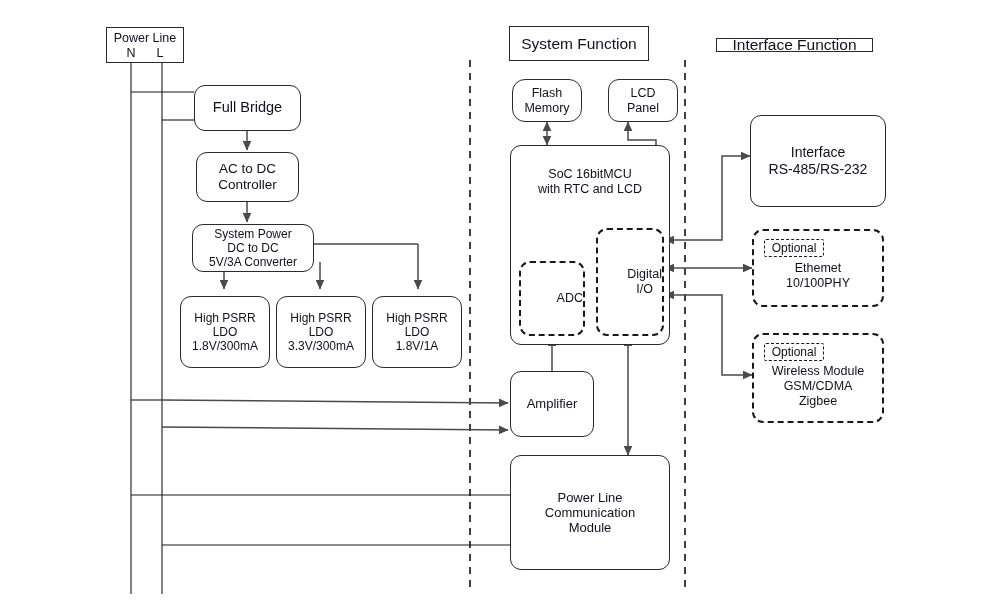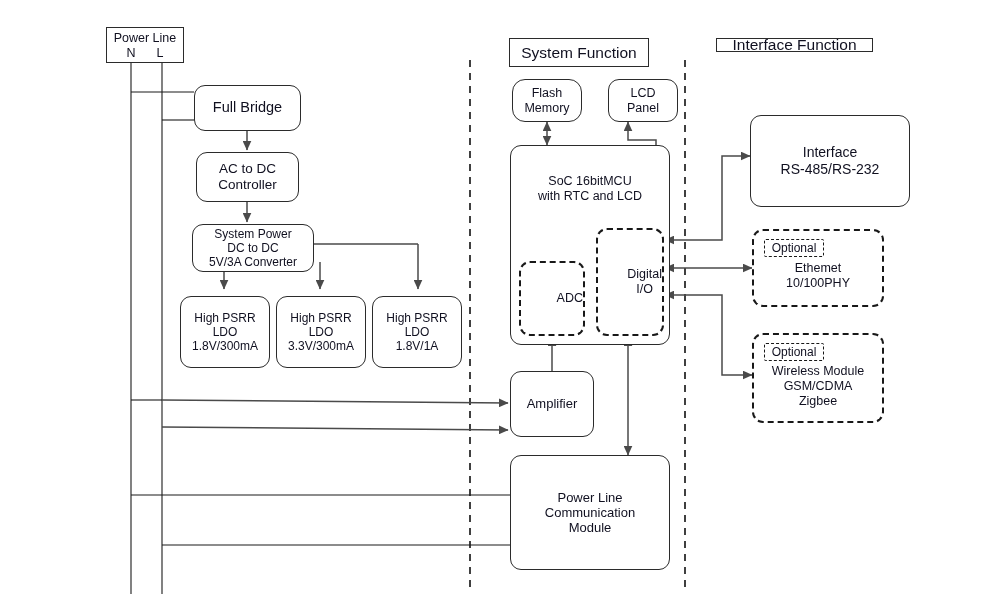--- a/index.html
+++ b/index.html
@@ -85,21 +85,21 @@
   </svg>
 
   <div class="plabel" style="left:106px;top:27px;width:78px;height:36px;">
     <span class="t">Power Line</span>
     <span class="nl">
       <span>N</span>
       <span>L</span>
     </span>
   </div>
 
-  <div class="sect" style="left:509px;top:38px;width:140px;height:29px;">
+  <div class="sect" style="left:509px;top:26px;width:140px;height:35px;">
     <span>System Function</span>
   </div>
   <div class="sect" style="left:716px;top:38px;width:157px;height:14px;">
     <span>Interface Function</span>
   </div>
 
   <div class="blk solid" style="left:194px;top:85px;width:107px;height:46px;font-size:14.5px;">
     <span>Full Bridge</span>
   </div>
 
@@ -150,21 +150,21 @@
   </div>
 
   <div class="blk solid" style="left:594px;top:79px;width:70px;height:43px;font-size:12.5px;margin-left:14px;">
     <div>
       <div>LCD</div>
       <div>Panel</div>
     </div>
   </div>
 
   <div class="blk solid" style="left:510px;top:145px;width:160px;height:200px;font-size:12.5px;
-              align-items:flex-start;justify-content:center;padding-top:28px;">
+              align-items:flex-start;justify-content:center;padding-top:21px;">
     <div>
       <div>SoC 16bitMCU</div>
       <div>with RTC and LCD</div>
     </div>
   </div>
 
   <div class="blk dashed" style="left:519px;top:261px;width:66px;height:75px;font-size:12.5px;">
     <span>ADC</span>
   </div>
 
@@ -180,21 +180,21 @@
   </div>
 
   <div class="blk solid" style="left:510px;top:455px;width:160px;height:115px;font-size:13px;">
     <div>
       <div>Power Line</div>
       <div>Communication</div>
       <div>Module</div>
     </div>
   </div>
 
-  <div class="blk solid" style="left:750px;top:115px;width:160px;height:92px;font-size:14px;">
+  <div class="blk solid" style="left:750px;top:115px;width:136px;height:92px;font-size:14px;">
     <div>
       <div>Interface</div>
       <div>RS-485/RS-232</div>
     </div>
   </div>
 
   <div class="blk dashed" style="left:752px;top:229px;width:132px;height:78px;font-size:12.5px;
               align-items:flex-start;padding-top:8px;">
     <div style="width:100%;">
       <div class="dashed-thin" style="display:inline-block;padding:1px 7px;font-size:12px;margin-bottom:4px;

